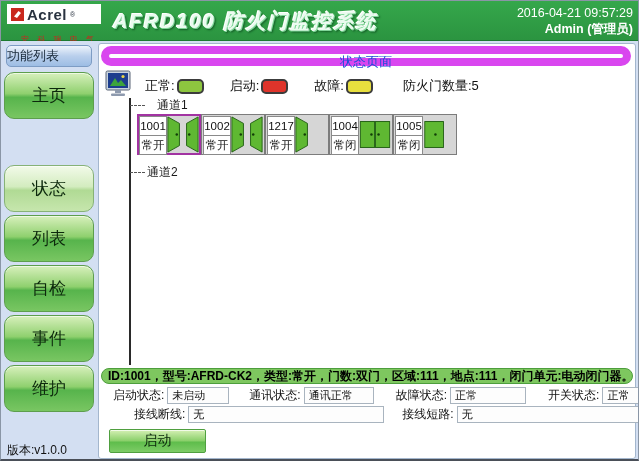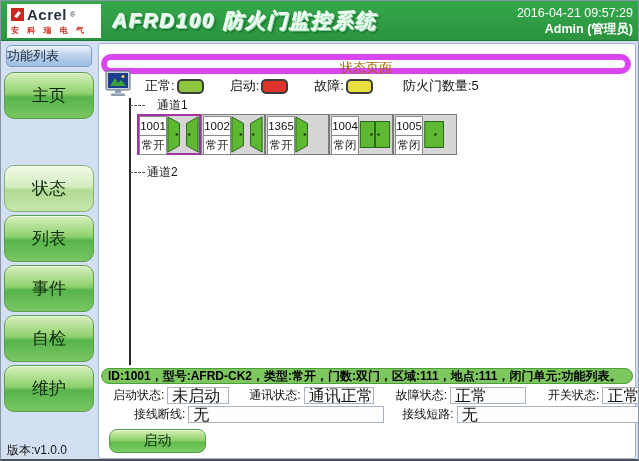--- a/index.html
+++ b/index.html
@@ -5,26 +5,26 @@
   * { margin:0; padding:0; box-sizing:border-box; }
   html,body { width:639px; height:461px; }
   body {
     font-family:"Liberation Sans","DejaVu Sans",sans-serif;
     background:#d3dff2; position:relative; overflow:hidden;
     border:1px solid #8a96a6; border-bottom:2px solid #4a4f58;
   }
   
   .app-header { position:absolute; left:0; top:0; width:639px; height:40px;
     background:linear-gradient(180deg,#35a74b,#2b9440); border-bottom:1px solid #1d7a30; }
-  .logo-box { position:absolute; left:6px; top:3px; width:94px; height:34px;
+  .logo-box { position:absolute; left:6px; top:3px; width:94px; height:20px;
     background:#fff; padding:2px 4px 17px; }
   .logo-row { display:flex; align-items:center; gap:3px; }
   .logo-brand { font-size:15px; font-weight:bold; color:#2a3340; letter-spacing:.5px; }
   .logo-reg { font-size:7px; color:#2a3340; vertical-align:top; }
-  .logo-sub { font-size:8px; color:#c9281e; letter-spacing:3px; font-weight:bold; margin-top:2px; white-space:nowrap; }
+  .logo-sub { font-size:8px; color:#c9281e; letter-spacing:3px; font-weight:normal; margin-top:11px; white-space:nowrap;text-align:right; }
   .app-title { position:absolute; left:112px; top:7px; font-size:20px; font-weight:bold; font-style:italic;
     color:#eafbef; letter-spacing:2px; white-space:nowrap;
     text-shadow:1px 1px 0 #7fd598,-1px -1px 0 #ffffff,2px 2px 2px #135c26; }
   .header-right { position:absolute; right:7px; top:4px; text-align:right; color:#fff; line-height:16px; }
   .header-datetime { font-size:12.5px; }
   .header-user { font-size:12.5px; font-weight:bold; }
   
   .sidebar { position:absolute; left:0; top:40px; width:96px; height:421px; background:#d3dff2; }
   .fn-header { margin:4px auto 5px; width:86px; height:22px; line-height:20px; 
     font-size:13px; color:#1a2a3a; border:1px solid #7d9cc4; border-radius:5px;
@@ -35,22 +35,22 @@
     background:linear-gradient(180deg,#d7f0bc 0%,#8fd06e 46%,#57b44c 54%,#79c662 100%);
     box-shadow:inset 0 1px 0 rgba(255,255,255,.6); }
   .side-btn.active {
     background:linear-gradient(180deg,#f2fae9 0%,#d3ecbf 46%,#b0da94 54%,#c6e6ad 100%);
     border-color:#86b276;margin-top:46px; }
   .version { position:absolute; left:6px; bottom:3px; font-size:12px; color:#111; }
   
   .main-panel { position:absolute; left:97px; top:42px; width:538px; height:416px;
     background:#fff; border:1px solid #a3b6cd; border-radius:3px; }
   .page-titlebar { position:absolute; left:2px; top:2px; width:530px; height:20px;
-    border:6px solid #d946ef; border-radius:10px; background:#fdfeff;
-    text-align:center; font-size:13px; line-height:16px; color:#a16207;margin-top:8px; }
+    border:8px solid #d946ef; border-radius:10px; background:#fdfeff;
+    text-align:center; font-size:13px; line-height:16px; color:#1d4ed8; }
   
   .legend { position:absolute; left:6px; top:27px; height:30px; display:flex; align-items:center; }
   .legend-label { font-size:13px; color:#111; }
   .swatch { width:27px; height:15px; border:2px solid #3c3c3c; border-radius:5px; margin:0 26px 0 2px; }
   .swatch.normal { background:#8dc63f; }
   .swatch.start  { background:#df342b; }
   .swatch.fault  { background:#e8df3e; margin-right:30px; }
   .monitor-wrap { margin-right:14px; }
   
   .tree-line { position:absolute; left:30px; top:54px; height:267px; border-left:2px solid #2a2a2a; }
@@ -70,26 +70,26 @@
   .door-graphic { flex:1; position:relative; }
   .door-graphic svg { position:absolute; left:0; top:0; width:100%; height:100%; }
   
   .summary-bar { position:absolute; left:2px; top:324px; width:532px; height:16px;
     background:#7ec75f; border:1px solid #4d9e3d; border-radius:8px;
     font-size:12px; font-weight:bold; line-height:14px; padding-left:6px; color:#000; white-space:nowrap; overflow:hidden; }
   .field-row { position:absolute; left:12px; width:534px; display:flex; }
   .row1 { top:343px; } .row2 { top:362px;margin-left:21px; }
   .fgroup { display:flex; align-items:center; }
   .flabel { font-size:12px; color:#111; margin-right:3px; white-space:nowrap; }
-  .vbox { height:17px; border:1px solid #a9b4bf; background:#fdfdfd; font-size:16px;
+  .vbox { height:17px; border:1px solid #a9b4bf; background:#fdfdfd; font-size:11px;
     line-height:15px; padding:0 4px; color:#111; overflow:hidden; white-space:nowrap; }
   .w62{width:62px}.w70{width:70px}.w76{width:76px}.w72{width:72px}.w196{width:196px}.w206{width:206px}
   .ml2{margin-left:2px}.ml20{margin-left:20px}.ml22{margin-left:22px}.ml18{margin-left:18px}
   
-  .start-btn { position:absolute; left:10px; top:385px; width:97px; height:24px; border-radius:8px;
+  .start-btn { position:absolute; left:10px; top:385px; width:97px; height:24px; border-radius:2px;
     border:1px solid #4f9f3f; font-size:14px; color:#0c280c; cursor:pointer; font-family:inherit;
     background:linear-gradient(180deg,#d5f0b4 0%,#8cd06c 48%,#5fbd4c 56%,#7dcc66 100%);
     box-shadow:inset 0 1px 0 rgba(255,255,255,.7); }
 </style>
 </head>
 <body>
 
 <div class="app-header">
   <div class="logo-box">
     <div class="logo-row">
@@ -107,22 +107,22 @@
     <div class="header-datetime">2016-04-21 09:57:29</div>
     <div class="header-user">Admin (管理员)</div>
   </div>
 </div>
 
 <div class="sidebar">
   <div class="fn-header">功能列表</div>
   <button class="side-btn">主页</button>
   <button class="side-btn active">状态</button>
   <button class="side-btn">列表</button>
+  <button class="side-btn">自检</button>
   <button class="side-btn">事件</button>
-  <button class="side-btn">自检</button>
   <button class="side-btn">维护</button>
   <div class="version">版本:v1.0.0</div>
 </div>
 
 <div class="main-panel">
 
   <div class="page-titlebar">状态页面</div>
 
   <div class="legend">
     <span class="monitor-wrap">
@@ -177,21 +177,21 @@
           <polygon points="1,1 14,8 14,32 1,39" fill="#5fb832" stroke="#1e5c10" stroke-width="1"></polygon>
           <circle cx="11" cy="20" r="1.4" fill="#123d08"></circle>
           <polygon points="35,1 22,8 22,32 35,39" fill="#5fb832" stroke="#1e5c10" stroke-width="1"></polygon>
           <circle cx="25" cy="20" r="1.4" fill="#123d08"></circle>
         </svg>
       </div>
     </div>
 
     <div class="door">
       <div class="door-info">
-        <div class="door-cell">1365</div>
+        <div class="door-cell">1217</div>
         <div class="door-cell">常开</div>
       </div>
       <div class="door-graphic">
         <svg viewBox="0 0 36 40" preserveAspectRatio="none">
           <polygon points="1,1 14,8 14,32 1,39" fill="#5fb832" stroke="#1e5c10" stroke-width="1"></polygon>
           <circle cx="11" cy="20" r="1.4" fill="#123d08"></circle>
         </svg>
       </div>
     </div>
 
@@ -223,21 +223,21 @@
       </div>
     </div>
 
   </div>
 
   <div class="tree-node node-ch2">
     <span class="dash"></span>
     <span>通道2</span>
   </div>
 
-  <div class="summary-bar">ID:1001，型号:AFRD-CK2，类型:常开，门数:双门，区域:111，地点:111，闭门单元:功能列表。</div>
+  <div class="summary-bar">ID:1001，型号:AFRD-CK2，类型:常开，门数:双门，区域:111，地点:111，闭门单元:电动闭门器。</div>
 
   <div class="field-row row1">
     <div class="fgroup ml2">
       <span class="flabel">启动状态:</span>
       <span class="vbox w62">未启动</span>
     </div>
     <div class="fgroup ml20">
       <span class="flabel">通讯状态:</span>
       <span class="vbox w70">通讯正常</span>
     </div>

